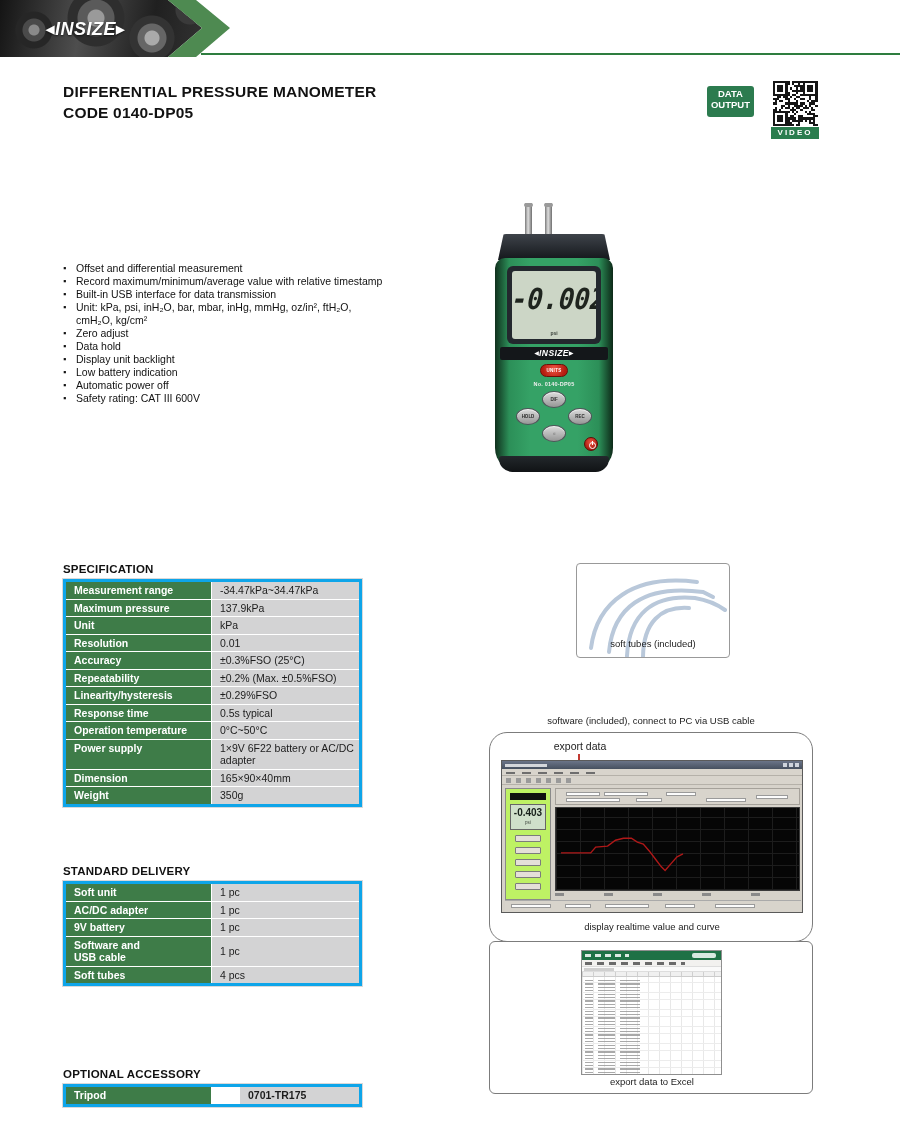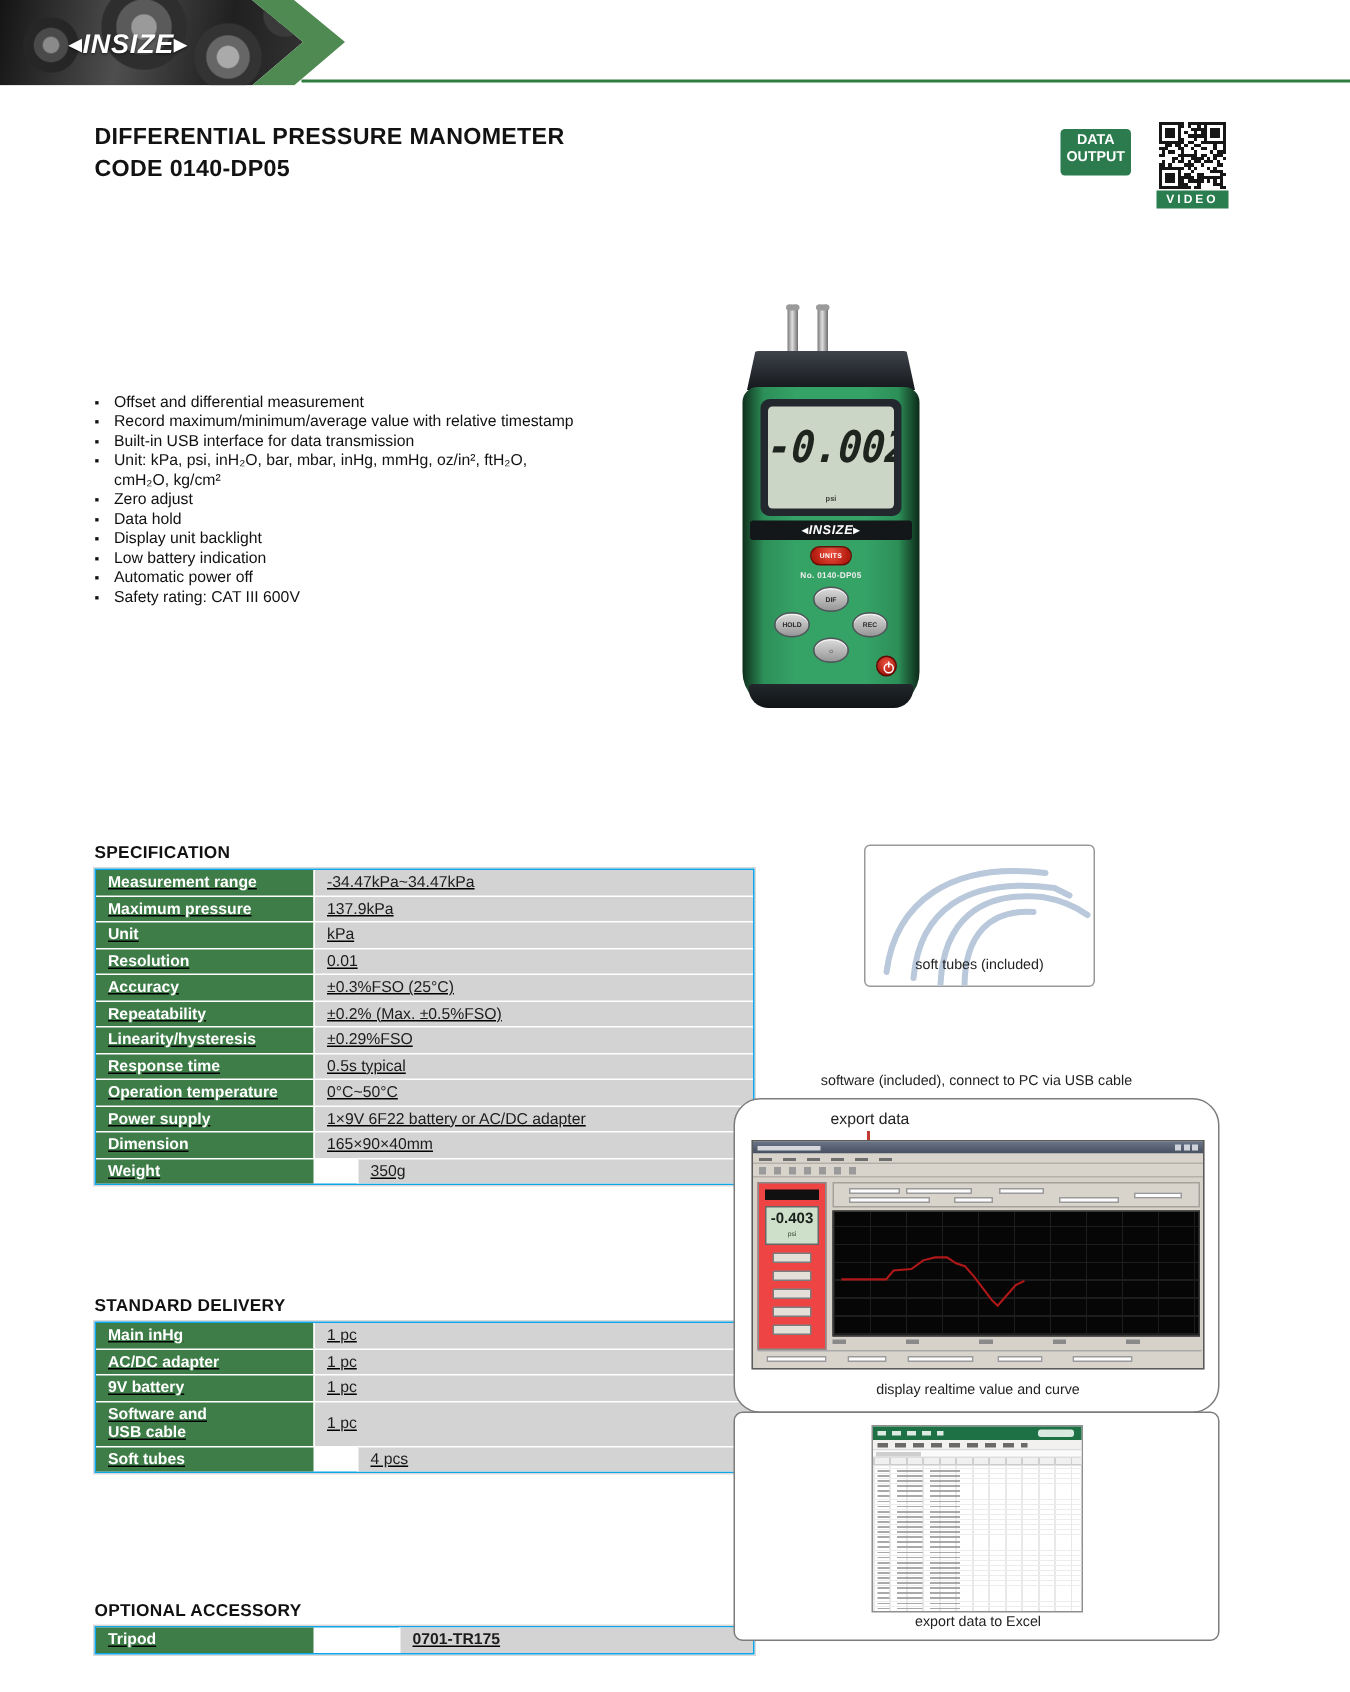--- a/index.html
+++ b/index.html
@@ -54,23 +54,23 @@
   .dev-model { position:absolute; left:0; width:118px; top:123px; text-align:center; color:#eee; font-size:5.5px; font-weight:bold; letter-spacing:.2px; }
   .dev-keys { position:absolute; left:0; top:133px; width:118px; height:62px; }
   .dev-key { position:absolute; width:24px; height:17px; border-radius:50%; background:linear-gradient(#dcdcdc,#969696); border:1px solid #50555a; box-shadow:inset 0 1px 0 #f2f2f2; color:#2a2a2a; font-size:4.5px; font-weight:bold; display:flex; align-items:center; justify-content:center; }
   .k-top { left:47px; top:0; } .k-left { left:21px; top:17px; } .k-right { left:73px; top:17px; } .k-bottom { left:47px; top:34px; }
   .dev-power { position:absolute; left:89px; top:46px; width:14px; height:14px; border-radius:50%; background:radial-gradient(circle at 50% 35%, #ef5443, #a81a0e 75%); border:1px solid #5f0b05; }
   .dev-power::before { content:""; position:absolute; left:3.5px; top:4px; width:5px; height:5px; border:1px solid #fff; border-radius:50%; }
   .dev-power::after { content:""; position:absolute; left:6.5px; top:2.5px; width:1px; height:4px; background:#fff; }
 
   
   .sec-head { position:absolute; color:#111; font-size:11.5px; font-weight:bold; letter-spacing:.2px; }
-  .tbl { position:absolute; width:440px; border:1px solid #0ea5e9; background:#fff; box-shadow:0 0 0 1px #d9d9d9;text-decoration:underline; }
+  .tbl { position:absolute; width:299px; border:3px solid #0ea5e9; background:#fff; box-shadow:0 0 0 1px #d9d9d9; }
   .trow { display:flex; border-bottom:1px solid #fff; }
-  .trow:last-child { border-bottom:none;gap:29px; }
+  .trow:last-child { border-bottom:none; }
   .tlabel { width:145px; background:#3e7c48; color:#fff; font-weight:bold; font-size:10.5px; line-height:12.5px; padding:2px 4px 2px 8px; white-space:pre-line; }
   .tvalue { flex:1; background:#d3d3d4; color:#1c1c1c; font-size:10.5px; line-height:12.5px; padding:2px 4px 2px 8px; border-left:1px solid #fff; display:flex; align-items:center; }
   .tbl.bold-val .tvalue { font-weight:bold;margin-left:28px; }
 
   
   .tubes-box { position:absolute; left:576px; top:563px; width:154px; height:95px; background:#fff; border:1px solid #999; border-radius:4px; overflow:hidden; }
   .caption { position:absolute; text-align:center; color:#222; font-size:9.5px; }
   .note { position:absolute; left:489px; top:715px; width:324px; text-align:center; color:#222; font-size:9.5px; }
 
   .shot-box { position:absolute; left:489px; width:324px; background:#fff; border:1px solid #7c7c7c; border-radius:6px; }
@@ -84,21 +84,21 @@
   .sw-title { position:absolute; left:0; top:0; right:0; height:8px; background:linear-gradient(#6a7488,#46505f); }
   .sw-title::before { content:""; position:absolute; left:3px; top:2.5px; width:42px; height:3px; background:rgba(255,255,255,.75); }
   .sw-title::after { content:""; position:absolute; right:3px; top:2px; width:16px; height:4px;
     background:repeating-linear-gradient(90deg,#cfd4dc 0 4px, transparent 4px 6px); }
   .sw-menu { position:absolute; left:0; top:8px; right:0; height:7px; background:#d8d4cc; border-bottom:1px solid #b5b1a9; }
   .sw-menu::before { content:""; position:absolute; left:4px; top:2.5px; width:96px; height:2.5px;
     background:repeating-linear-gradient(90deg,#6e6e6e 0 9px, transparent 9px 16px); }
   .sw-tools { position:absolute; left:0; top:15px; right:0; height:9px; background:#d8d4cc; border-bottom:1px solid #b5b1a9; }
   .sw-tools::before { content:""; position:absolute; left:4px; top:2px; width:70px; height:5px;
     background:repeating-linear-gradient(90deg,#9a9a9a 0 5px, transparent 5px 10px); }
-  .sw-left { position:absolute; left:3px; top:27px; width:46px; height:112px; background:#ef4444; border:1px solid #8a8a8a; }
+  .sw-left { position:absolute; left:3px; top:27px; width:46px; height:112px; background:#bef264; border:1px solid #8a8a8a; }
   .sw-badge { width:36px; height:7px; background:#101010; margin:4px auto 0; }
   .sw-lcd { width:36px; height:26px; background:#cfe0ca; border:1px solid #666; margin:4px auto 0; text-align:center; }
   .sw-lcd-val { font-size:10px; font-weight:bold; color:#17201a; line-height:16px; }
   .sw-lcd-unit { font-size:4.5px; color:#3a423a; line-height:4px; }
   .sw-btn { width:26px; height:7px; background:#e4e0d8; border:1px solid #7c7c7c; border-radius:1px; margin:5px auto 0; }
   .sw-ctrl { position:absolute; left:53px; top:27px; width:245px; height:17px; background:#d8d4cc; border:1px solid #a5a19a; }
   .sw-ctrl i { position:absolute; height:4px; background:#fcfcfc; border:1px solid #9a9a9a; }
   .sw-chart { position:absolute; left:53px; top:46px; width:245px; height:84px; background:#060606; border:1px solid #3a3a3a;
     background-image:
       repeating-linear-gradient(90deg, #1d1d1d 0 1px, transparent 1px 24px),
@@ -399,21 +399,21 @@
       </div>
       <div class="trow">
         <div class="tlabel">Weight</div>
         <div class="tvalue">350g</div>
       </div>
     </div>
 
   <div class="sec-head" style="left:63px; top:865px;">STANDARD DELIVERY</div>
   <div class="tbl" style="left:63px; top:881px;">
       <div class="trow">
-        <div class="tlabel">Main inHg</div>
+        <div class="tlabel">Soft unit</div>
         <div class="tvalue">1 pc</div>
       </div>
       <div class="trow">
         <div class="tlabel">AC/DC adapter</div>
         <div class="tvalue">1 pc</div>
       </div>
       <div class="trow">
         <div class="tlabel">9V battery</div>
         <div class="tvalue">1 pc</div>
       </div>

